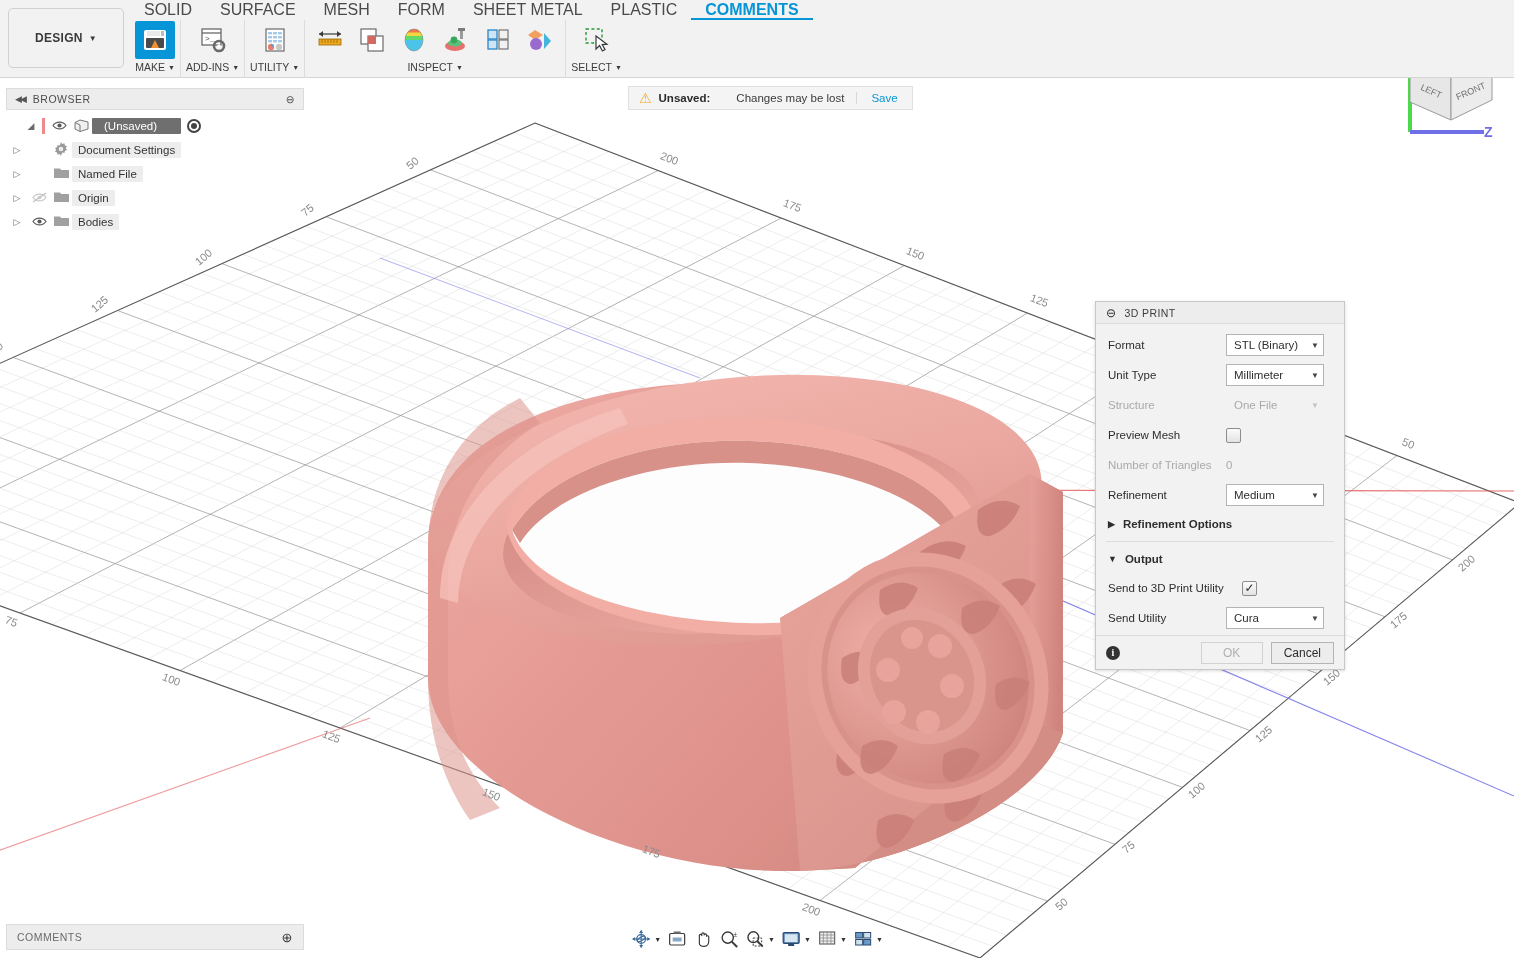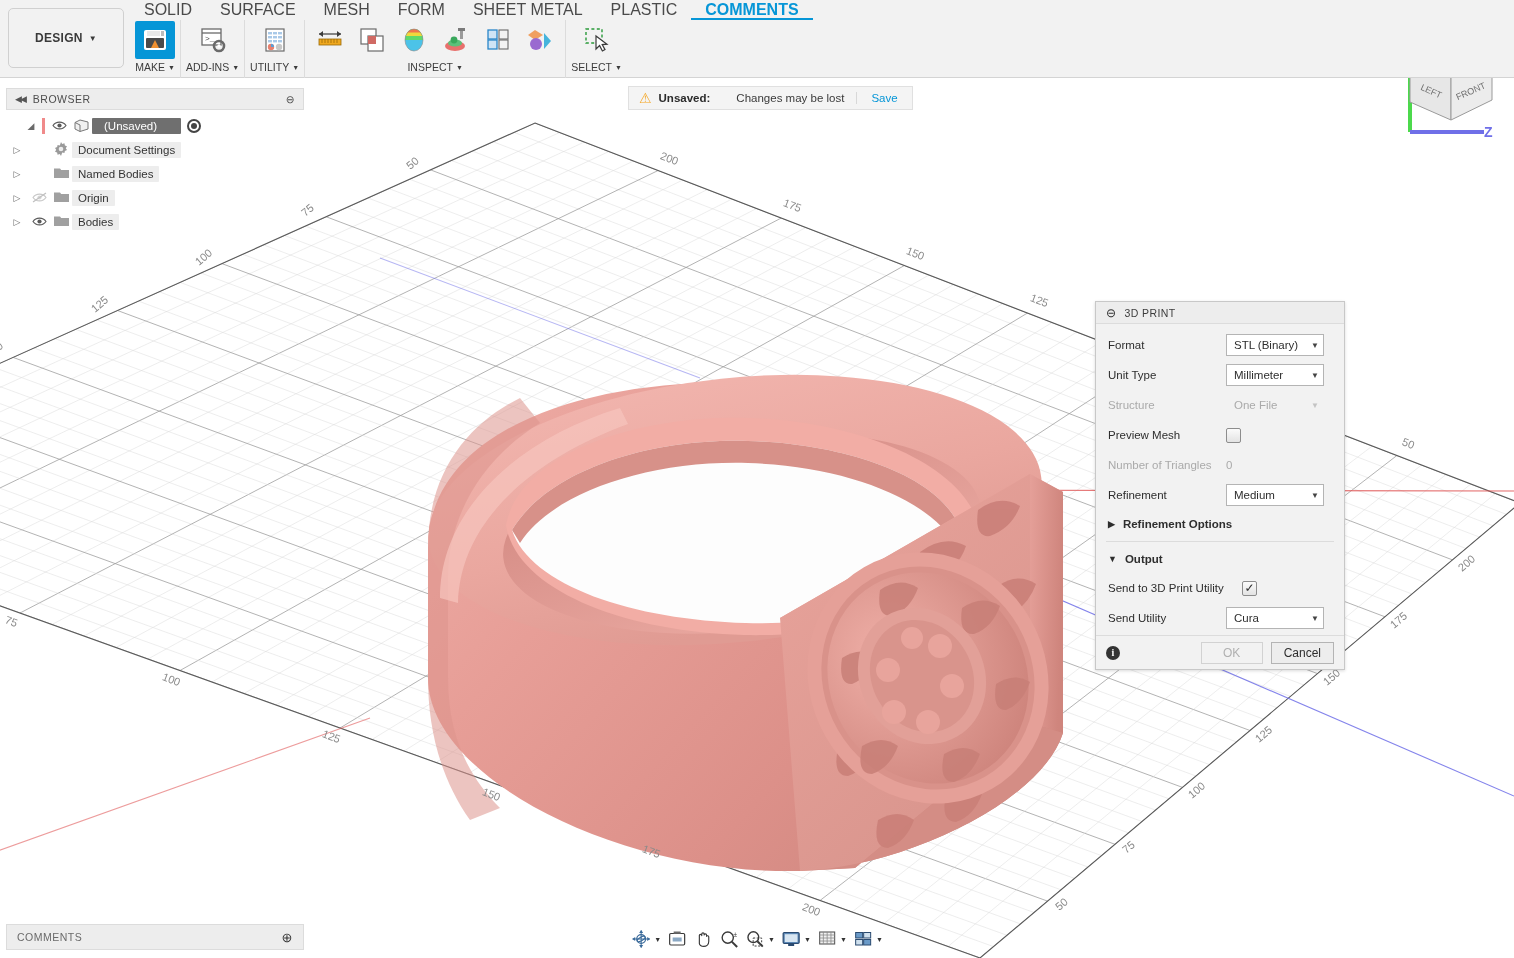--- a/index.html
+++ b/index.html
@@ -598,21 +598,21 @@
               <circle cx="7" cy="7" r="2.3" fill="#ededed"></circle>
             </svg></span>
           <span class="nm">Document Settings</span>
         </div>
         <div class="tnode">
           <span class="arrow">▷</span>
           <span class="eye"></span>
           <span class="ic"><svg width="15" height="12" viewBox="0 0 15 12">
               <path d="M0 1.5 h6 l1.2 1.6 H15 V11 H0 Z" fill="#a0a0a0"></path>
             </svg></span>
-          <span class="nm">Named Bodies</span>
+          <span class="nm">Named File</span>
         </div>
         <div class="tnode">
           <span class="arrow">▷</span>
           <span class="eye off"><svg width="15" height="11" viewBox="0 0 15 11">
               <path d="M1 5.5 C4 1 11 1 14 5.5 C11 10 4 10 1 5.5 Z" fill="none" stroke="#c8c8c8" stroke-width="1.1"></path>
               <circle cx="7.5" cy="5.5" r="2.1" fill="#d8d8d8"></circle>
               <line x1="1" y1="10" x2="14" y2="1" stroke="#c0c0c0" stroke-width="1.2"></line>
             </svg></span>
           <span class="ic"><svg width="15" height="12" viewBox="0 0 15 12">
               <path d="M0 1.5 h6 l1.2 1.6 H15 V11 H0 Z" fill="#a0a0a0"></path>

